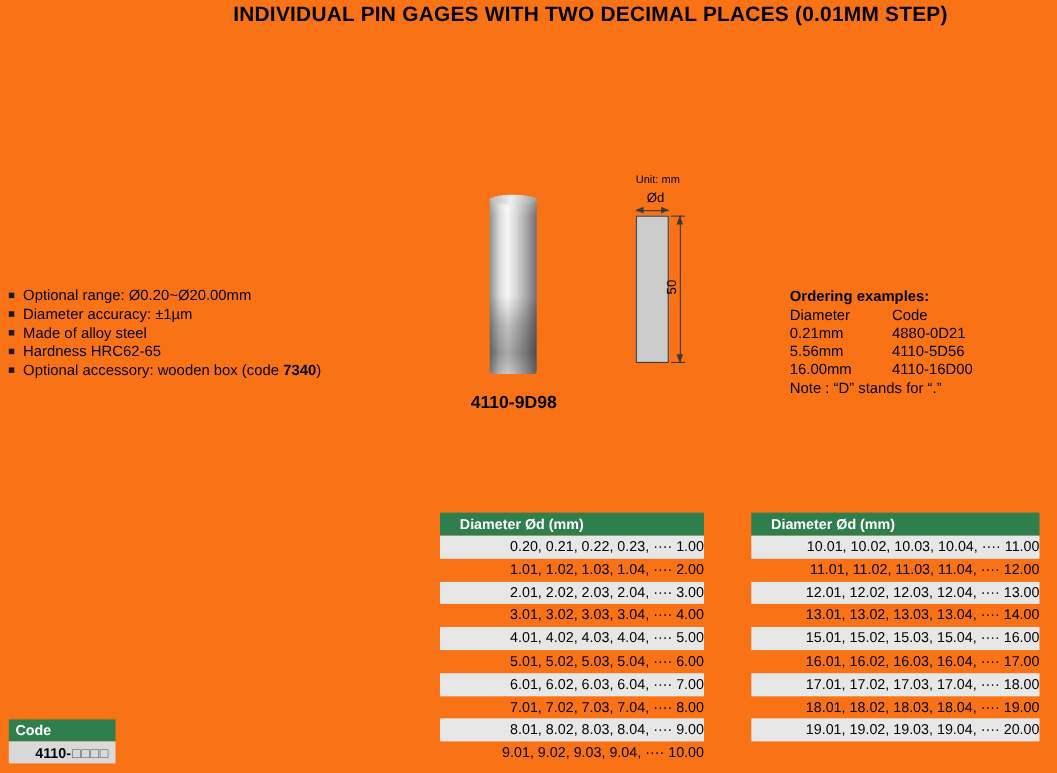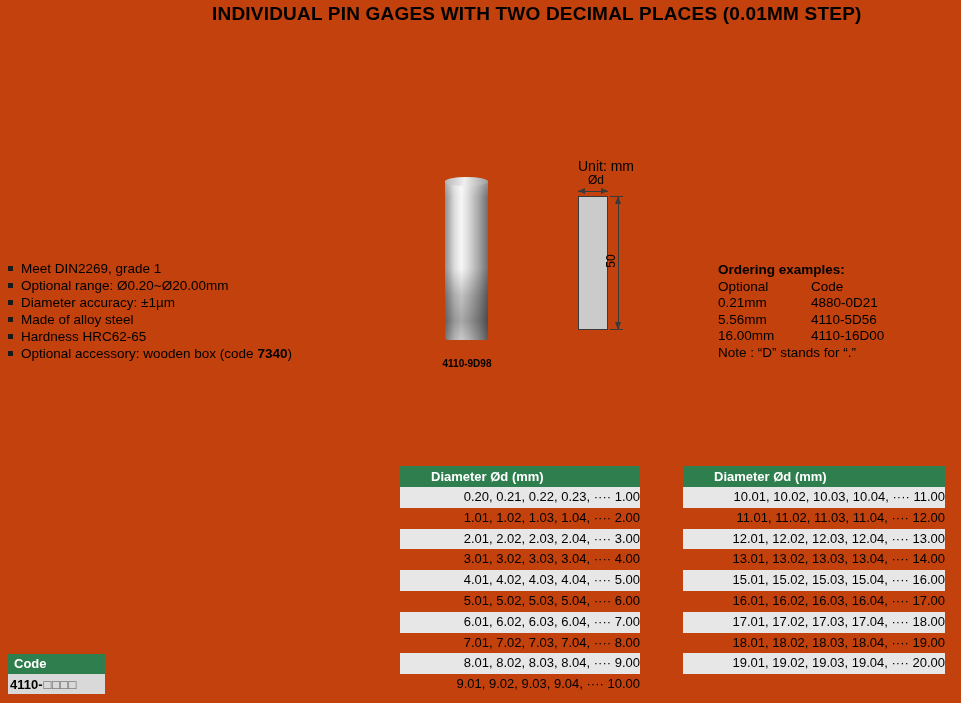--- a/index.html
+++ b/index.html
@@ -1,19 +1,19 @@
 <!DOCTYPE html>
 <html style="--header-green: #2f7e4e; --row-alt: #e7e7e7; --code-bg: #d9d9d9;"><head>
 <meta charset="utf-8">
 <style>
   * { box-sizing: border-box; }
   body { margin: 0; background: #ffffff; }
   .page {
     position: relative; width: 961px; height: 703px;
-    background: #c2410c; color: #000;
+    background: #f97316; color: #000;
     font-family: "Liberation Sans", sans-serif;
     overflow: hidden;
   }
   .title {
     position: absolute; left: 212px; top: 3px; margin: 0;
     font-size: 19px; font-weight: 700; white-space: nowrap; letter-spacing: 0.2px;
   }
 
   
   .features { position: absolute; left: 8px; top: 260px; }
@@ -25,25 +25,25 @@
   .pin-top {
     position: absolute; left: 0; top: 0; width: 100%; height: 9px; border-radius: 50%;
     background: linear-gradient(90deg, #b5b5b5, #efefef 45%, #9e9e9e);
   }
   .pin-body {
     position: absolute; left: 0; top: 4px; width: 100%; height: 159px; border-radius: 0 0 3px 3px;
     background:
       linear-gradient(180deg, rgba(255,255,255,0.25) 0%, rgba(0,0,0,0) 10%, rgba(0,0,0,0) 55%, rgba(0,0,0,0.22) 72%, rgba(0,0,0,0.32) 88%, rgba(0,0,0,0.18) 100%),
       linear-gradient(90deg, #8f8f8f 0%, #dcdcdc 22%, #f7f7f7 38%, #dadada 55%, #a8a8a8 78%, #6e6e6e 100%);
   }
-  .product-code { position: absolute; left: 418px; top: 358px; width: 98px; text-align: center; font-size: 10px; font-weight: 700; }
+  .product-code { position: absolute; left: 418px; top: 358px; width: 98px; text-align: center; font-size: 16px; font-weight: 700; }
 
   
   .drawing { position: absolute; left: 560px; top: 158px; width: 140px; height: 192px; font-size: 12px; }
-  .unit { position: absolute; left: 18px; top: 0; font-size: 14px; }
+  .unit { position: absolute; left: 18px; top: 0; font-size: 10px; }
   .dia-label { position: absolute; left: 28px; top: 15px; width: 42px; }
   .dim-h { position: absolute; left: 18px; top: 33px; width: 30px; height: 0; border-top: 1px solid #3a3a3a; }
   .arr { position: absolute; width: 0; height: 0; }
   .arr.left  { left: 18px; top: 30px; border-top: 3px solid transparent; border-bottom: 3px solid transparent; border-right: 7px solid #3a3a3a; }
   .arr.right { left: 41px; top: 30px; border-top: 3px solid transparent; border-bottom: 3px solid transparent; border-left: 7px solid #3a3a3a; }
   .rect { position: absolute; left: 18px; top: 38px; width: 30px; height: 134px; background: #cbcbcb; border: 1px solid #3a3a3a; }
   .ext { position: absolute; height: 0; border-top: 1px solid #3a3a3a; width: 13px; left: 50px; }
   .ext.top { top: 38px; }
   .ext.bottom { top: 171px; }
   .dim-v { position: absolute; left: 58px; top: 38px; height: 134px; width: 0; border-left: 1px solid #3a3a3a; }
@@ -55,44 +55,40 @@
   .ordering { position: absolute; left: 718px; top: 222px; font-size: 13.5px; line-height: 16.5px; margin-top: 40px; }
   .ord-title { font-weight: 700; }
   .ord-row { display: flex; }
   .ord-dia { width: 93px; }
 
   
   .dtable { position: absolute; top: 466px; }
   .dtable.left  { left: 400px; width: 240px; }
   .dtable.right { left: 683px; width: 262px; }
   .thead {
-    height: 21px; line-height: 21px; padding-left: 31px;
+    height: 21px; line-height: 21px; padding-left: 18px;
     background: var(--header-green, #2f7e4e); color: #fff; font-weight: 700; font-size: 13px;
   }
   .trow { height: 20.8px; line-height: 20.8px; font-size: 13px; text-align: right; white-space: nowrap; }
   .dtable .trow:nth-child(even) { background: var(--row-alt, #e7e7e7); }
 
   
   .code-box { position: absolute; left: 8px; top: 654px; width: 97px; font-size: 13px; }
   .code-head { height: 20px; line-height: 20px; padding-left: 6px; background: var(--header-green, #2f7e4e); color: #fff; font-weight: 700; }
-  .code-val { height: 20px; padding-left: 2px; background: var(--code-bg, #d9d9d9); font-weight: 700; display: flex; align-items: center; }
+  .code-val { height: 20px; padding-left: 24px; background: var(--code-bg, #d9d9d9); font-weight: 700; display: flex; align-items: center; }
   .code-squares { font-weight: 400; color: #555; margin-left: 1px; font-size: 13px; letter-spacing: 0.5px; }
 </style>
 </head>
 <body>
 
 <div class="page">
 
   <h1 class="title">INDIVIDUAL PIN GAGES WITH TWO DECIMAL PLACES (0.01MM STEP)</h1>
 
   <div class="features">
-    <div class="feature">
-      <span class="bullet"></span>
-      <span>Meet DIN2269, grade 1</span>
-    </div>
     <div class="feature">
       <span class="bullet"></span>
       <span>Optional range: Ø0.20~Ø20.00mm</span>
     </div>
     <div class="feature">
       <span class="bullet"></span>
       <span>Diameter accuracy: ±1µm</span>
     </div>
     <div class="feature">
       <span class="bullet"></span>
@@ -125,21 +121,21 @@
     <div class="ext bottom"></div>
     <div class="dim-v"></div>
     <div class="arr up"></div>
     <div class="arr down"></div>
     <div class="len-label">50</div>
   </div>
 
   <div class="ordering">
     <div class="ord-title">Ordering examples:</div>
     <div class="ord-row">
-      <span class="ord-dia">Optional</span>
+      <span class="ord-dia">Diameter</span>
       <span>Code</span>
     </div>
     <div class="ord-row">
       <span class="ord-dia">0.21mm</span>
       <span>4880-0D21</span>
     </div>
     <div class="ord-row">
       <span class="ord-dia">5.56mm</span>
       <span>4110-5D56</span>
     </div>

